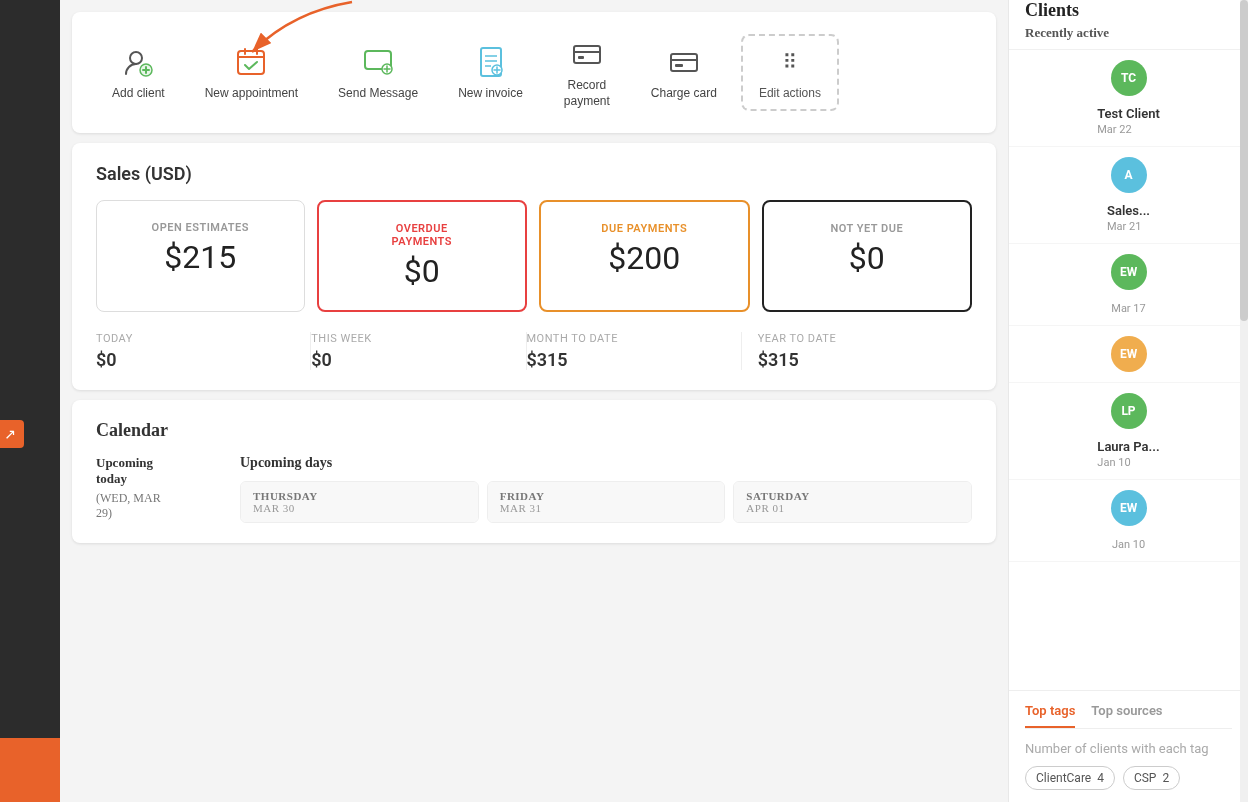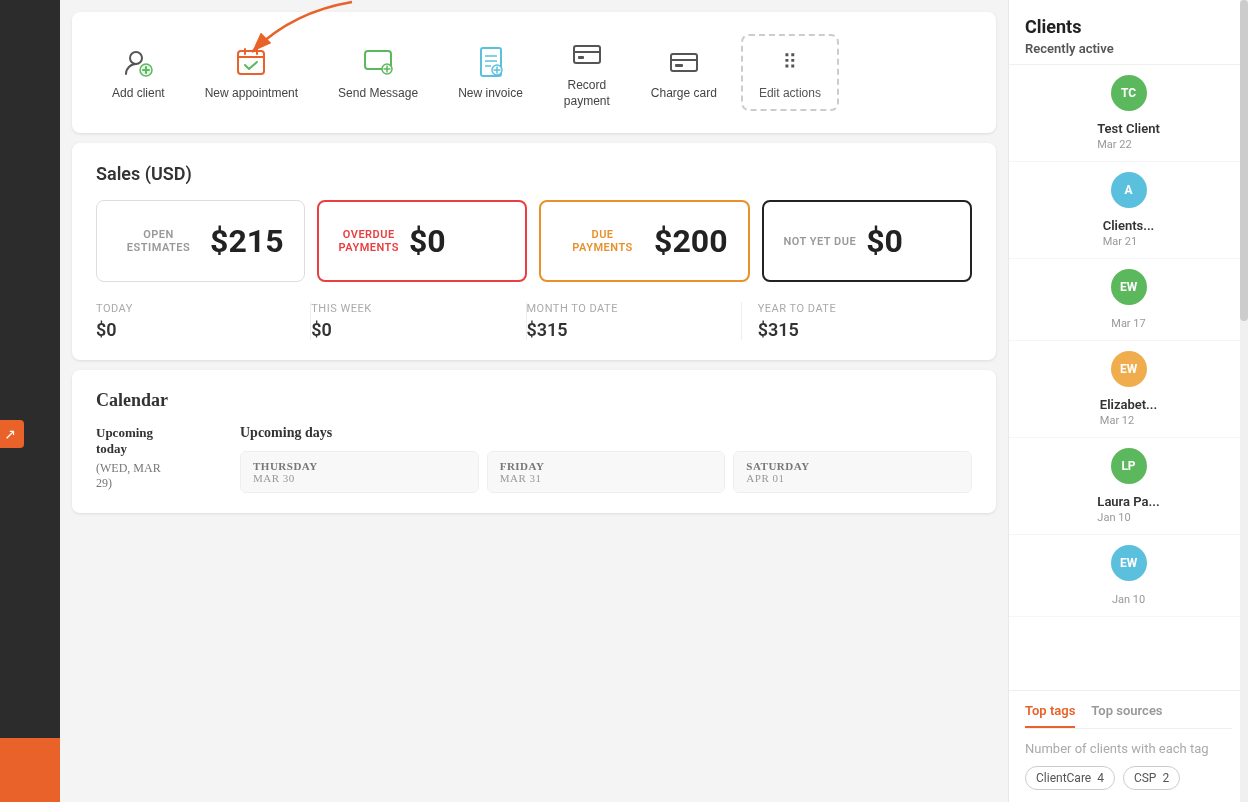--- a/index.html
+++ b/index.html
@@ -132,40 +132,40 @@
       display: flex;
       gap: 12px;
       margin-bottom: 20px;
     }
     .sales-card {
       flex: 1;
       border: 1px solid #ddd;
       border-radius: 8px;
       padding: 20px;
       display: flex;
-      flex-direction: row;
-      align-items: center;
-      gap: 10px;
+      flex-direction: column;
+      align-items: center;
+      gap: 4px;
     }
     .sales-card.overdue { border: 2px solid #e84040; }
     .sales-card.due { border: 2px solid #e8902a; }
     .sales-card.not-due { border: 2px solid #222; }
     .card-label {
       font-size: 11px;
       font-weight: 600;
       color: #999;
       text-transform: uppercase;
       letter-spacing: 0.5px;
       text-align: center;
     }
     .card-label.overdue { color: #e84040; }
     .card-label.due { color: #e8902a; }
     .card-value {
       font-size: 32px;
-      font-weight: 700;
+      font-weight: 400;
       color: #222;
     }
 
     .sales-stats {
       display: flex;
       gap: 0;
     }
     .stat-item {
       flex: 1;
       padding: 0 16px 0 0;
@@ -256,22 +256,23 @@
     .right-sidebar {
       width: 240px;
       background: white;
       border-left: 1px solid #e8e8e8;
       display: flex;
       flex-direction: column;
       overflow-y: auto;
       flex-shrink: 0;
     }
     .clients-header {
-      padding: 16px 16px 8px;
+      padding: 0 16px 8px;
       border-bottom: 1px solid #f0f0f0;
+      font-family: Liberation Serif, serif;
     }
     .clients-title {
       font-size: 18px;
       font-weight: 700;
       color: #222;
     }
     .clients-subtitle {
       font-size: 13px;
       font-weight: 600;
       color: #555;
@@ -554,39 +555,35 @@
       <div class="avatar" style="background:#5cb85c;">TC</div>
       <div class="client-info">
         <div class="client-name">Test Client</div>
         <div class="client-date">Mar 22</div>
       </div>
     </div>
 
     <div class="client-item">
       <div class="avatar" style="background:#5bc0de;">A</div>
       <div class="client-info">
-        <div class="client-name">Clients...</div>
+        <div class="client-name">Sales...</div>
         <div class="client-date">Mar 21</div>
       </div>
     </div>
 
     <div class="client-item">
       <div class="avatar" style="background:#5cb85c;">EW</div>
       <div class="client-info">
         <div class="client-name"></div>
         <div class="client-date">Mar 17</div>
       </div>
     </div>
 
     <div class="client-item">
       <div class="avatar" style="background:#f0ad4e;">EW</div>
-      <div class="client-info">
-        <div class="client-name">Elizabet...</div>
-        <div class="client-date">Mar 12</div>
-      </div>
     </div>
 
     <div class="client-item">
       <div class="avatar" style="background:#5cb85c;">LP</div>
       <div class="client-info">
         <div class="client-name">Laura Pa...</div>
         <div class="client-date">Jan 10</div>
       </div>
     </div>
 

